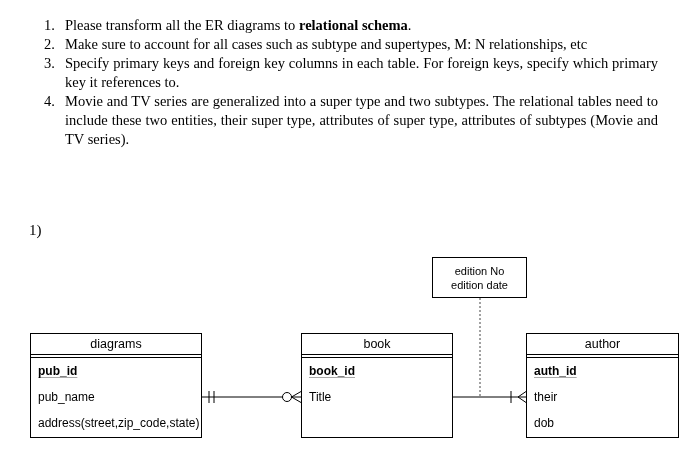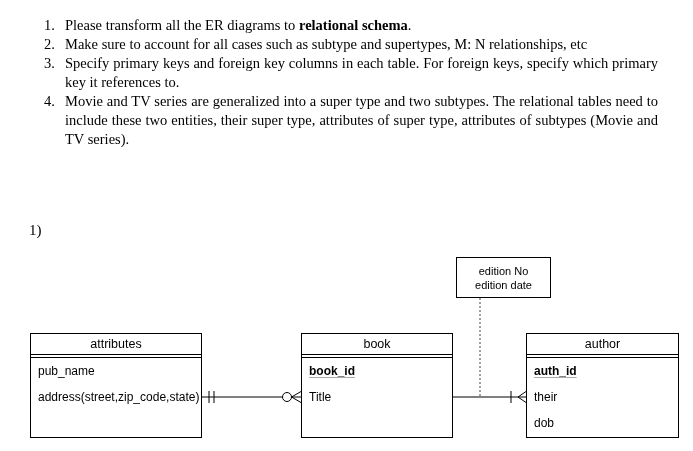--- a/index.html
+++ b/index.html
@@ -93,21 +93,20 @@
     border: 1px solid #000000;
     box-sizing: border-box;
     background: #ffffff;
     display: flex;
     flex-direction: column;
     justify-content: center;
     align-items: center;
     font-size: 11px;
     line-height: 14px;
     text-align: center;
-    margin-left: 24px;
   }
 
   
   .connectors {
     position: absolute;
     left: 0;
     top: 0;
     pointer-events: none;
   }
 </style>
@@ -167,22 +166,23 @@
 
     <line x1="480" y1="298" x2="480" y2="396" stroke="#444444" stroke-width="1" stroke-dasharray="2,2"></line>
   </svg>
 
   <div class="attr-box">
     <div>edition No</div>
     <div>edition date</div>
   </div>
 
   <div class="entity entity-publisher">
-    <div class="entity-header">attributes</div>
+    <div class="entity-header">diagrams</div>
     <div class="entity-gap"></div>
+    <div class="entity-row pk">pub_id</div>
     <div class="entity-row">pub_name</div>
     <div class="entity-row">address(street,zip_code,state)</div>
   </div>
 
   <div class="entity entity-book">
     <div class="entity-header">book</div>
     <div class="entity-gap"></div>
     <div class="entity-row pk">book_id</div>
     <div class="entity-row">Title</div>
   </div>

